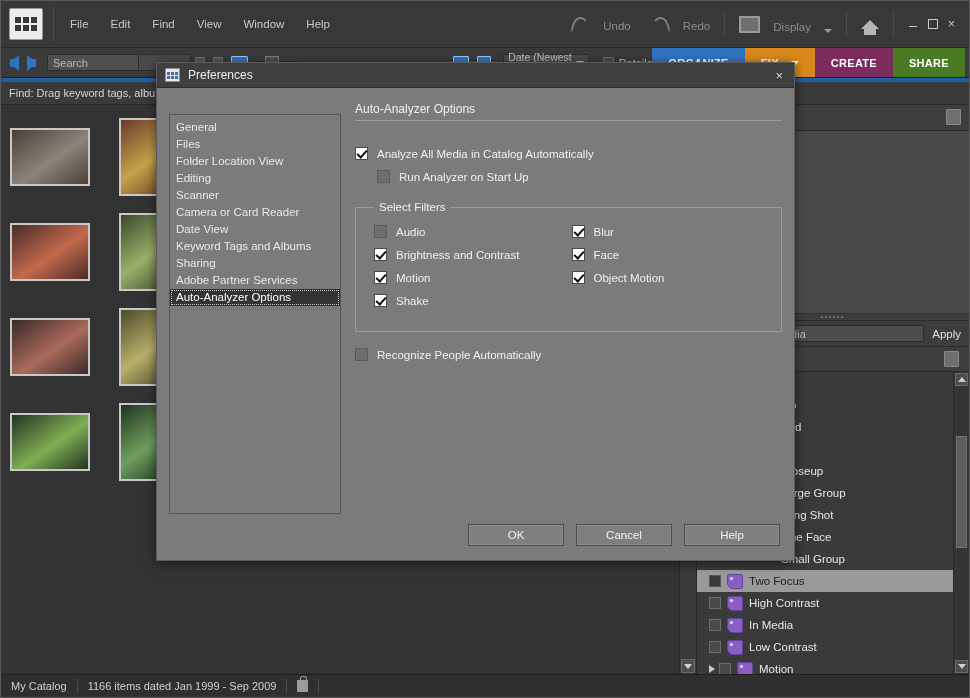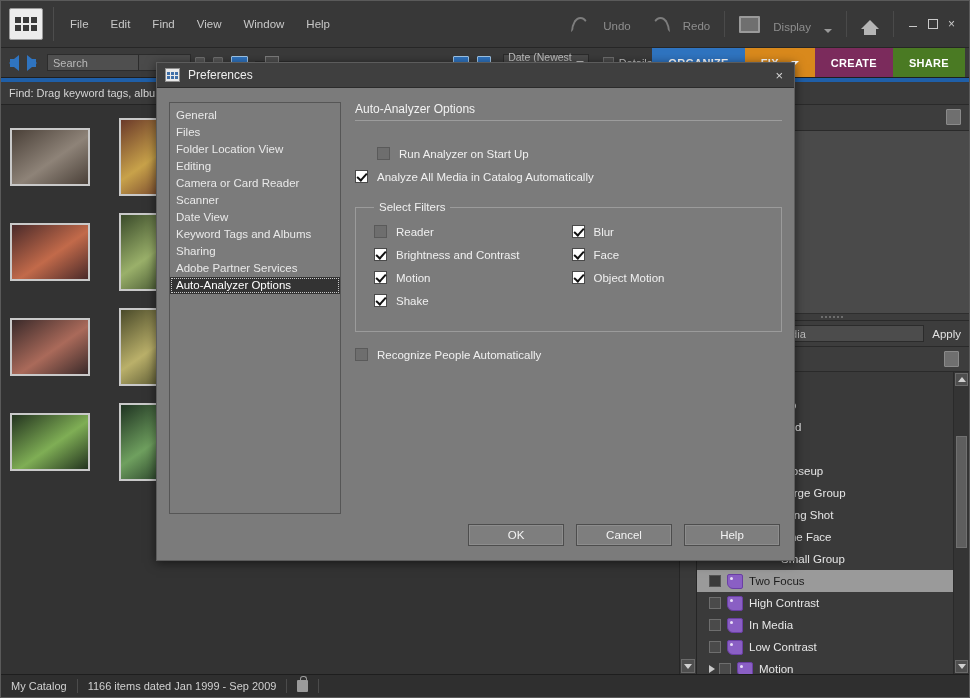--- a/index.html
+++ b/index.html
@@ -355,20 +355,21 @@
   .dlg-ico .r { display:flex; gap:1px; }
   .dlg-ico .c { width:3px;height:3px;background:#3f6fa8; }
   .dlg-title-text { font-size:12px; color:#ededed; }
   .dlg-close { margin-left:auto; font-size:13px; color:#d6d6d6; line-height:1; padding:0 3px; }
 
   .dlg-body { flex:1 1 auto; display:flex; padding: 14px 12px 0 12px; gap: 14px; min-height:0; }
   .dlg-list {
     width: 172px; flex:0 0 172px; background:#7b7b7b;
     border:1px solid #565656; box-sizing:border-box;
     padding: 4px 0;
+    margin-top: 12px;
   }
   .dlg-list-item {
     padding: 1px 6px; font-size: 11.5px; color:#e9e9e9; line-height:15px;
   }
   .dlg-list-item.sel { background:#333333; color:#ffffff; outline:1px dotted #c9c9c9; outline-offset:-2px; }
 
   .dlg-right { flex:1 1 auto; min-width:0; display:flex; flex-direction:column; }
   .sect-title { font-size:12px; color:#f2f2f2; margin-bottom:4px; }
   .sect-rule { height:1px; background:#9c9c9c; margin-bottom:18px; }
 
@@ -653,50 +654,50 @@
       <span class="dlg-title-text">Preferences</span>
       <span class="dlg-close">×</span>
     </div>
 
     <div class="dlg-body">
       <div class="dlg-list" id="pref-cats">
           <div class="dlg-list-item">General</div>
           <div class="dlg-list-item">Files</div>
           <div class="dlg-list-item">Folder Location View</div>
           <div class="dlg-list-item">Editing</div>
+          <div class="dlg-list-item">Scanner</div>
           <div class="dlg-list-item">Camera or Card Reader</div>
-          <div class="dlg-list-item">Scanner</div>
           <div class="dlg-list-item">Date View</div>
           <div class="dlg-list-item">Keyword Tags and Albums</div>
           <div class="dlg-list-item">Sharing</div>
           <div class="dlg-list-item">Adobe Partner Services</div>
           <div class="dlg-list-item sel">Auto-Analyzer Options</div>
         </div>
 
       <div class="dlg-right">
         <div class="sect-title">Auto-Analyzer Options</div>
         <div class="sect-rule"></div>
 
         <div style="height:8px"></div>
+        <div class="cbrow">
+          <span class="cbx checked"></span>
+          <span>Analyze All Media in Catalog Automatically</span>
+        </div>
         <div class="cbrow indent">
           <span class="cbx disabled"></span>
           <span>Run Analyzer on Start Up</span>
-        </div>
-        <div class="cbrow">
-          <span class="cbx checked"></span>
-          <span>Analyze All Media in Catalog Automatically</span>
         </div>
 
         <fieldset class="filters">
           <legend>Select Filters</legend>
           <div class="filters-grid">
             <div id="filters-left">
                 <div class="cbrow">
                   <span class="cbx disabled"></span>
-                  <span>Reader</span>
+                  <span>Audio</span>
                 </div>
                 <div class="cbrow">
                   <span class="cbx checked"></span>
                   <span>Brightness and Contrast</span>
                 </div>
                 <div class="cbrow">
                   <span class="cbx checked"></span>
                   <span>Motion</span>
                 </div>
                 <div class="cbrow">

